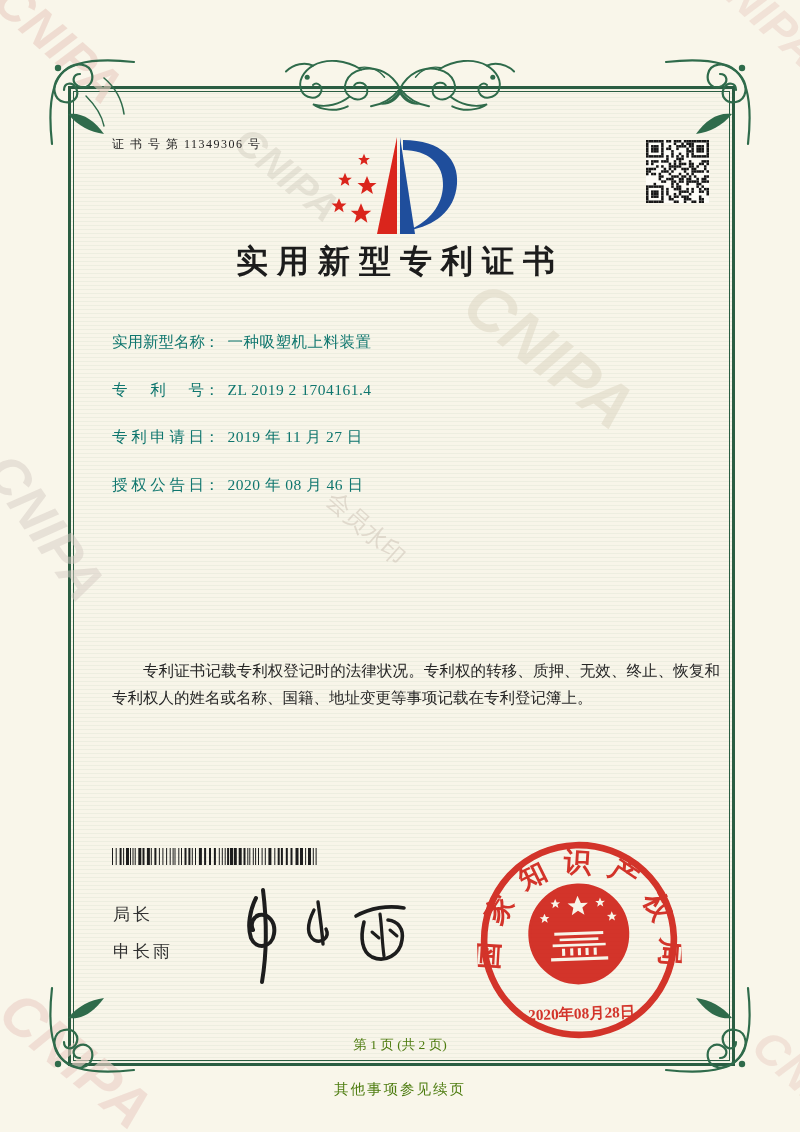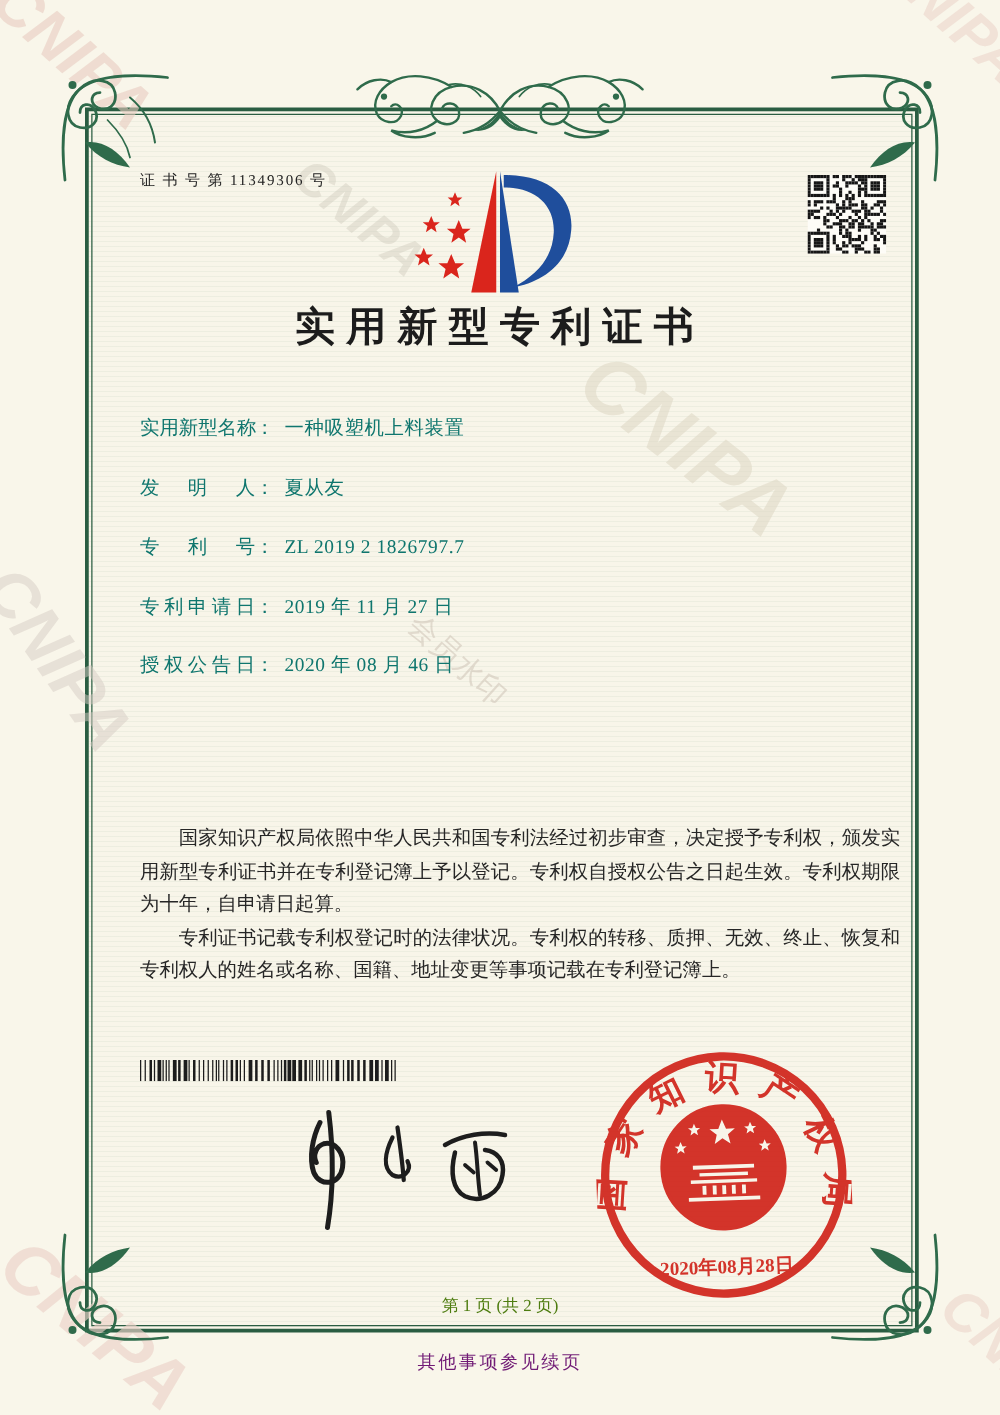--- a/index.html
+++ b/index.html
@@ -54,21 +54,21 @@
 
   .signer{position:absolute;left:113px;top:903px;font-family:"Liberation Sans","DejaVu Sans",sans-serif;
           font-size:17px;color:#333;letter-spacing:3px;}
   .signer div{margin-bottom:14px;}
   .autograph{position:absolute;left:222px;top:884px;width:215px;height:105px;}
 
   .seal{position:absolute;left:477px;top:838px;width:204px;height:204px;transform:rotate(-2deg);
         opacity:0.93;mix-blend-mode:multiply;}
 
   .page-num{position:absolute;left:0;top:1036px;width:800px;text-align:center;font-size:13.5px;color:#4d7c0f;}
-  .cont-note{position:absolute;left:0;top:1080px;width:800px;text-align:center;font-size:14.5px;color:#701a75;
+  .cont-note{position:absolute;left:0;top:1080px;width:800px;text-align:center;font-size:14.5px;color:#4d7c0f;
              letter-spacing:2px;}
 </style>
 </head>
 <body>
 
 <div class="page">
 
   <div class="wm wm1">CNIPA</div>
   <div class="wm wm2">CNIPA</div>
   <div class="wm wm3">CNIPA</div>
@@ -454,35 +454,31 @@
       </g>
     </svg>
 
     <div class="title">实用新型专利证书</div>
 
     <div class="fields">
       <div class="f-row">
         <span class="f-label">实用新型名称</span><span class="f-colon">：</span><span class="f-value">一种吸塑机上料装置</span>
       </div>
       <div class="f-row">
-        <span class="f-label">发明人</span><span class="f-colon">：</span><span class="f-value">夏从友</span>
-      </div>
-      <div class="f-row">
-        <span class="f-label">专利号</span><span class="f-colon">：</span><span class="f-value">ZL 2019 2 1826797.7</span>
+        <span class="f-label">专利号</span><span class="f-colon">：</span><span class="f-value">ZL 2019 2 1704161.4</span>
       </div>
       <div class="f-row">
         <span class="f-label">专利申请日</span><span class="f-colon">：</span><span class="f-value">2019 年 11 月 27 日</span>
       </div>
       <div class="f-row">
         <span class="f-label">授权公告日</span><span class="f-colon">：</span><span class="f-value">2020 年 08 月 46 日</span>
       </div>
     </div>
 
     <div class="paras">
-      <p>国家知识产权局依照中华人民共和国专利法经过初步审查，决定授予专利权，颁发实用新型专利证书并在专利登记簿上予以登记。专利权自授权公告之日起生效。专利权期限为十年，自申请日起算。</p>
       <p>专利证书记载专利权登记时的法律状况。专利权的转移、质押、无效、终止、恢复和专利权人的姓名或名称、国籍、地址变更等事项记载在专利登记簿上。</p>
     </div>
 
     <svg class="barcode" id="barcodeSvg" viewBox="0 0 208 17" preserveAspectRatio="none">
         <g fill="#1c1c1c">
           <rect x="0.0" y="0" width="1.0" height="17"></rect>
           <rect x="3.7" y="0" width="1.0" height="17"></rect>
           <rect x="7.6" y="0" width="2.0" height="17"></rect>
           <rect x="11.1" y="0" width="1.0" height="17"></rect>
           <rect x="14.0" y="0" width="3.0" height="17"></rect>
@@ -533,20 +529,24 @@
           <rect x="178.5" y="0" width="2.0" height="17"></rect>
           <rect x="183.5" y="0" width="3.0" height="17"></rect>
           <rect x="188.0" y="0" width="3.0" height="17"></rect>
           <rect x="193.1" y="0" width="1.0" height="17"></rect>
           <rect x="196.0" y="0" width="3.0" height="17"></rect>
           <rect x="200.8" y="0" width="1.0" height="17"></rect>
           <rect x="203.6" y="0" width="1.0" height="17"></rect>
         </g>
       </svg>
 
+    <div class="signer">
+      <div>局长</div>
+      <div>申长雨</div>
+    </div>
 
     <svg class="autograph" viewBox="0 0 215 105">
       <g stroke="#1d1d1d" fill="none" stroke-width="4" stroke-linecap="round">
         <path d="M34,14 C28,26 25,42 29,54 C34,66 50,64 52,50 C54,38 46,29 37,31 C31,33 28,40 31,46"></path>
         <path d="M41,6 C44,30 46,62 40,98"></path>
         <path d="M92,26 C86,38 84,50 92,56 C100,60 108,53 104,45" stroke-width="3.4"></path>
         <path d="M96,18 C98,32 100,46 101,60" stroke-width="3.4"></path>
         <path d="M134,32 C148,24 166,21 182,24" stroke-width="3.6"></path>
         <path d="M142,38 C138,54 140,68 150,73 C163,79 178,71 180,56 C182,45 176,37 166,36" stroke-width="3.6"></path>
         <path d="M158,30 C160,44 160,58 162,72" stroke-width="3.2"></path>

